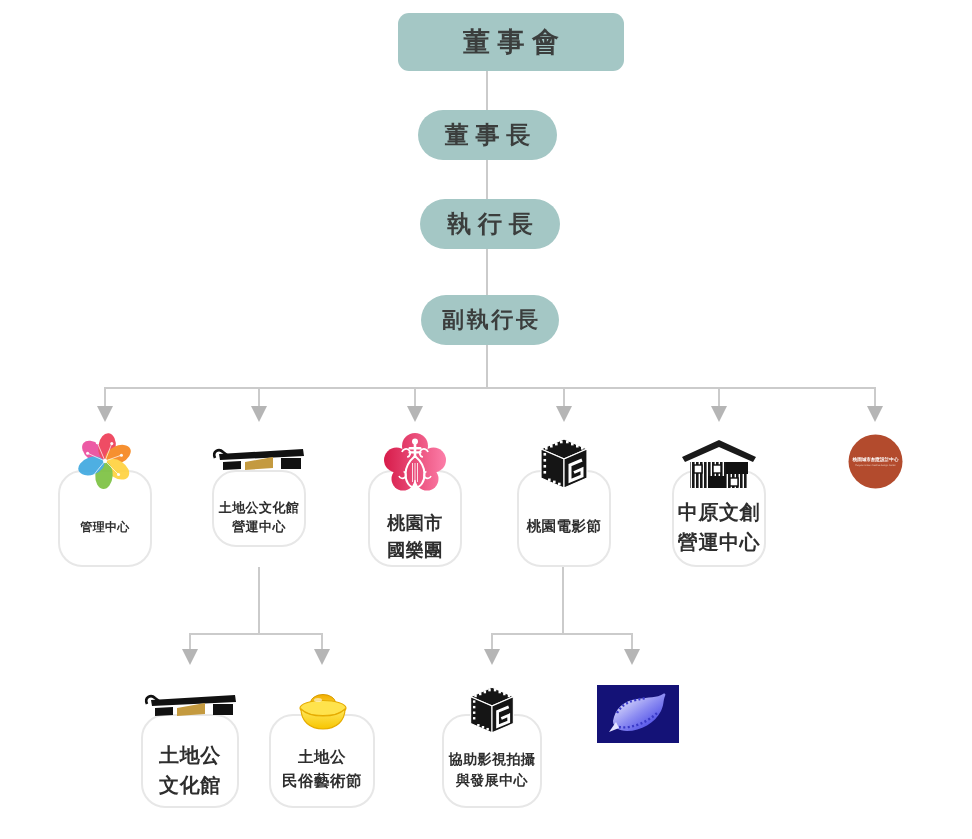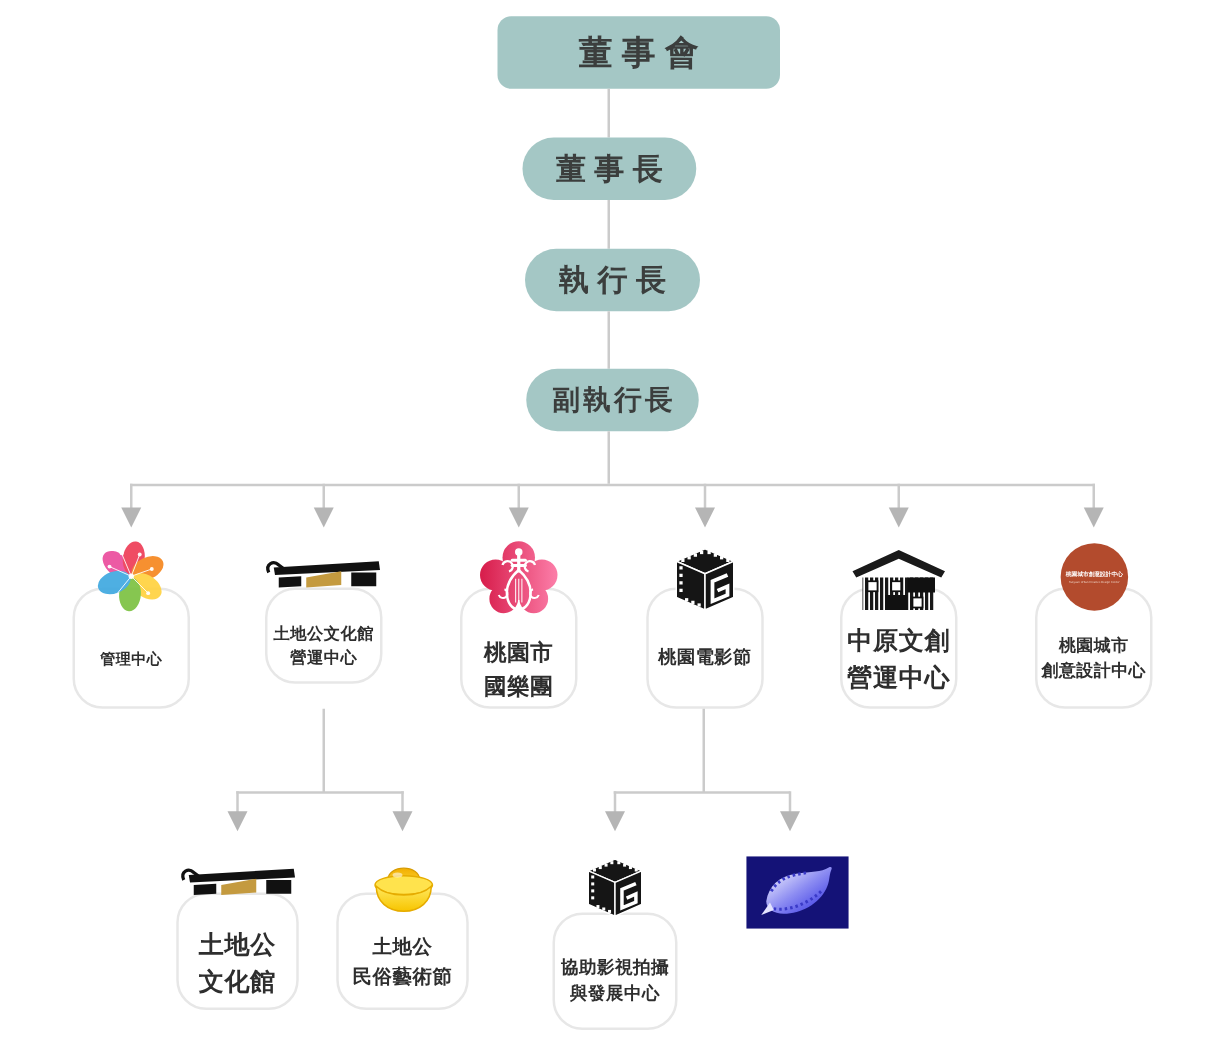--- a/index.html
+++ b/index.html
@@ -109,26 +109,20 @@
   <div class="card" style="left:517px;top:470px;width:94px;height:97px;">
     <div class="card-label f145">
       <span class="ln">桃園電影節</span>
       <span class="ln"></span>
     </div>
   </div>
   <div class="card" style="left:672px;top:470px;width:94px;height:97px;">
     <div class="card-label f175">
       <span class="ln">中原文創</span>
       <span class="ln">營運中心</span>
-    </div>
-  </div>
-  <div class="card" style="left:828px;top:470px;width:94px;height:97px;">
-    <div class="card-label f135">
-      <span class="ln">桃園城市</span>
-      <span class="ln">創意設計中心</span>
     </div>
   </div>
 
   <div class="icon" style="left:76px;top:432px;">
     <svg width="58" height="58" viewBox="0 0 60 60">
       <g opacity="0.92">
         <ellipse cx="30" cy="15" rx="9" ry="14" fill="#eb4d9d" transform="rotate(-50 30 30)"></ellipse>
         <ellipse cx="30" cy="15" rx="9" ry="14" fill="#ee3d57" transform="rotate(8 30 30)"></ellipse>
         <ellipse cx="30" cy="15" rx="9" ry="14" fill="#f6871f" transform="rotate(64 30 30)"></ellipse>
         <ellipse cx="30" cy="15" rx="9" ry="14" fill="#ffd23f" transform="rotate(124 30 30)"></ellipse>
@@ -273,21 +267,21 @@
       <span class="ln">土地公</span>
       <span class="ln">文化館</span>
     </div>
   </div>
   <div class="card" style="left:269px;top:714px;width:106px;height:94px;">
     <div class="card-label f155">
       <span class="ln">土地公</span>
       <span class="ln">民俗藝術節</span>
     </div>
   </div>
-  <div class="card" style="left:442px;top:730px;width:100px;height:94px;font-family:Liberation Mono, monospace;">
+  <div class="card" style="left:442px;top:714px;width:100px;height:94px;">
     <div class="card-label f14">
       <span class="ln">協助影視拍攝</span>
       <span class="ln">與發展中心</span>
     </div>
   </div>
 
   <div class="icon" style="left:143px;top:692px;">
     <svg width="96" height="30" viewBox="0 0 96 30">
       <path d="M4 12 C1 5 8 2 12 6 L16 9" fill="none" stroke="#111" stroke-width="2.6"></path>
       <polygon points="8,8 92,3 93,10 9,14" fill="#111"></polygon>

